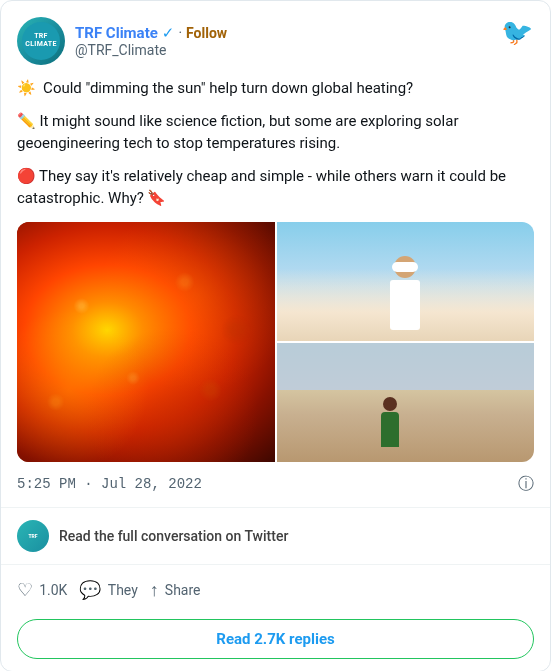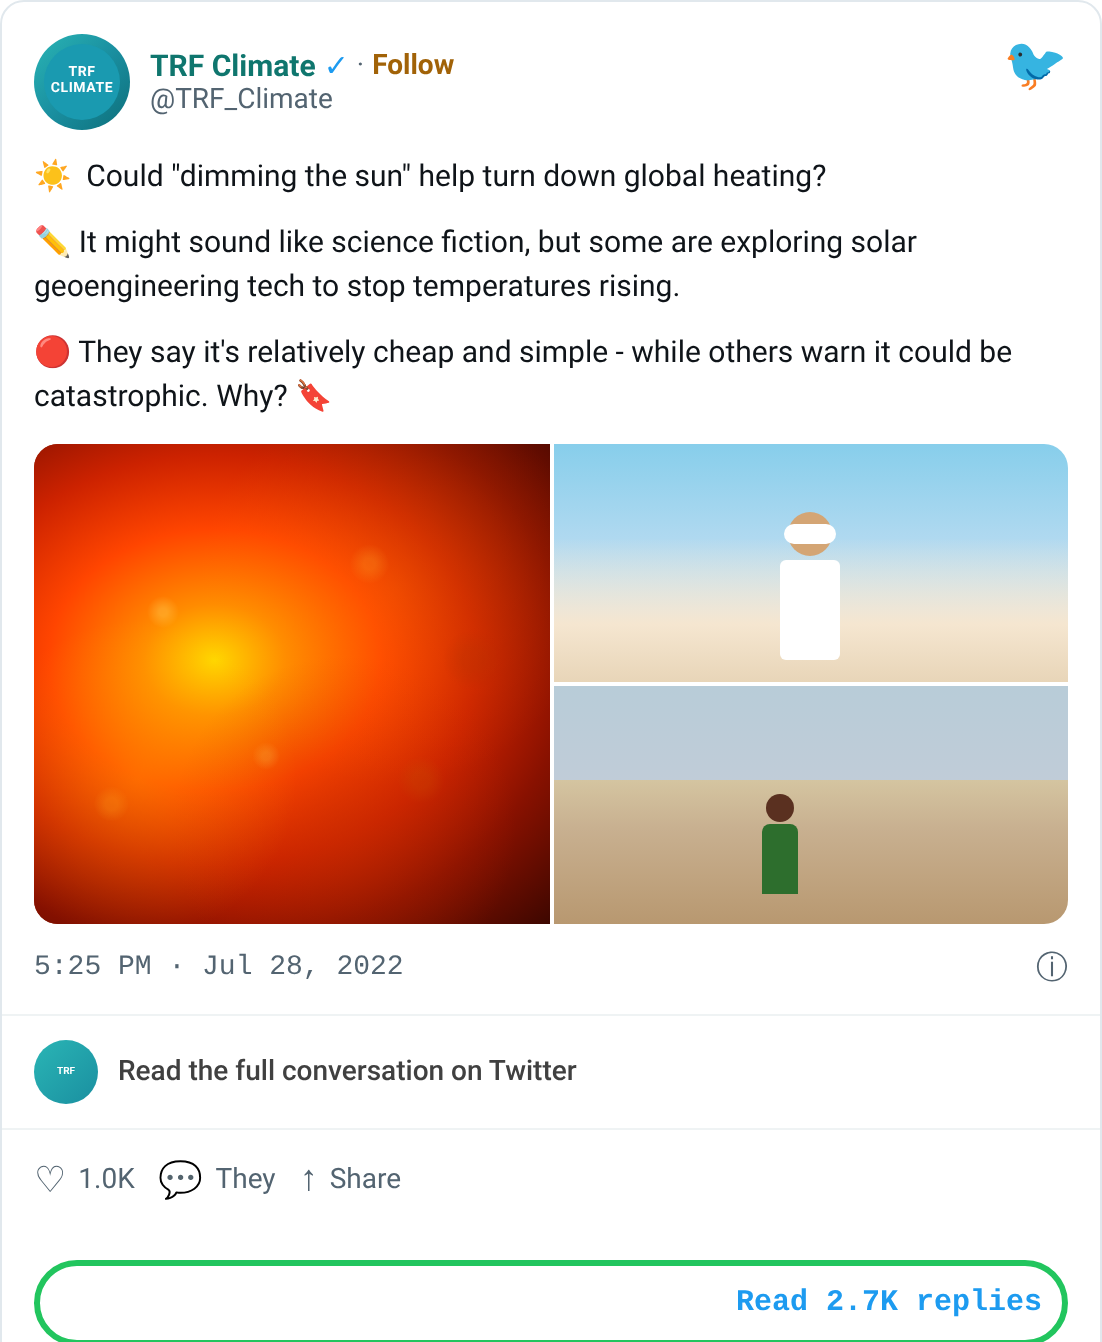--- a/index.html
+++ b/index.html
@@ -13,21 +13,21 @@
       padding: 0;
     }
     .card {
       width: 551px;
       background: #fff;
       border: 1px solid #e1e8ed;
       border-radius: 12px;
       overflow: hidden;
     }
     .card-inner {
-      padding: 16px 16px 11px 16px;
+      padding: 16px 16px 0 16px;
     }
     .header {
       display: flex;
       align-items: flex-start;
       justify-content: space-between;
       margin-bottom: 12px;
     }
     .header-left {
       display: flex;
       align-items: center;
@@ -74,21 +74,21 @@
       flex-direction: column;
     }
     .account-name-row {
       display: flex;
       align-items: center;
       gap: 4px;
     }
     .account-name {
       font-weight: 700;
       font-size: 15px;
-      color: #0f766e;
+      color: #3b82f6;
     }
     .verified-icon {
       color: #1d9bf0;
       font-size: 15px;
     }
     .follow-link {
       color: #a16207;
       font-weight: 700;
       font-size: 14px;
       cursor: pointer;
@@ -329,29 +329,28 @@
     .action-item:first-child {
       padding-left: 0;
     }
     .action-icon {
       font-size: 18px;
     }
     .read-replies-btn {
       display: block;
       margin: 0 16px 12px 16px;
       padding: 10px;
-      border: 3px solid #22c55e;
+      border: 1px solid #22c55e;
       border-radius: 9999px;
-      text-align: right;
+      text-align: center;
       color: #1d9bf0;
       font-weight: 700;
       font-size: 15px;
       cursor: pointer;
       text-decoration: none;
-      font-family: Liberation Mono, monospace;
     }
   </style>
 </head>
 <body>
 
 <div class="card">
   <div class="card-inner">
 
     <div class="header">
       <div class="header-left">

